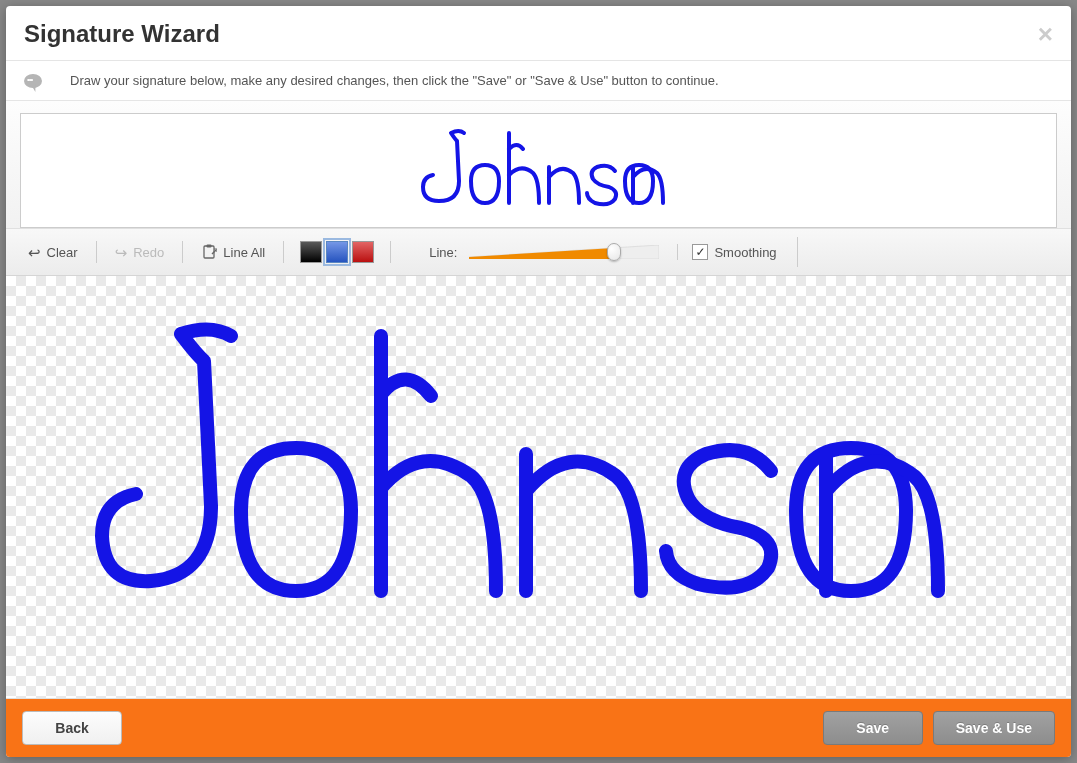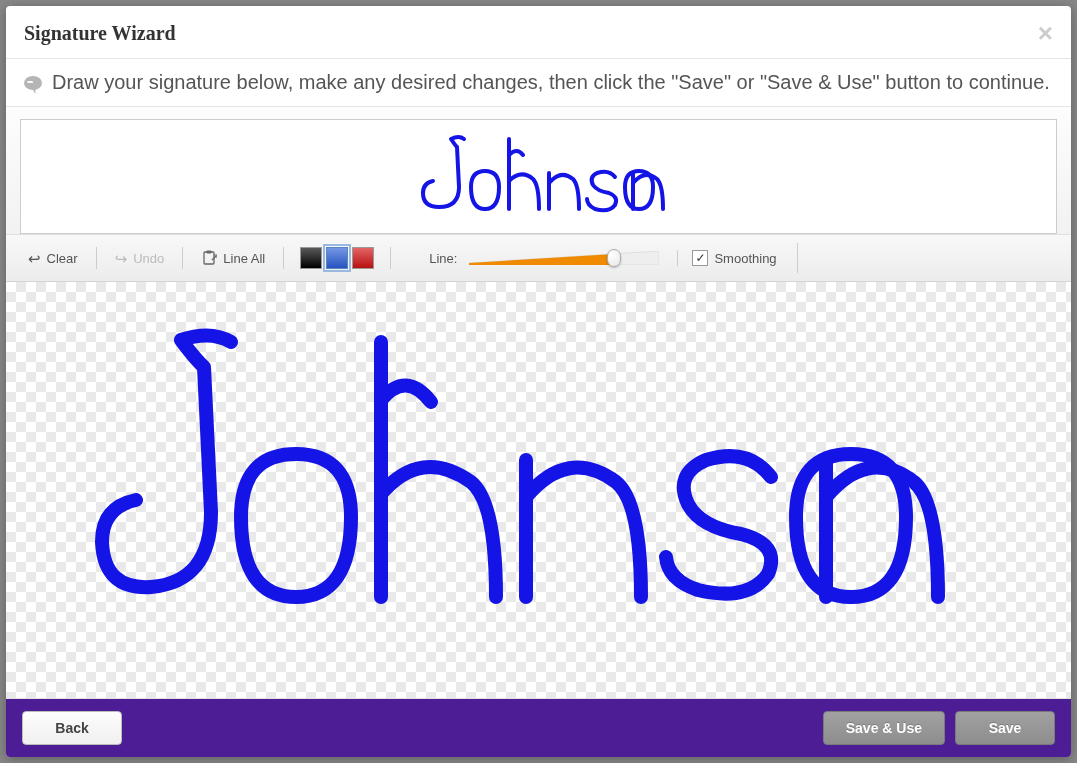--- a/index.html
+++ b/index.html
@@ -25,39 +25,38 @@
       overflow: hidden;
     }
     .modal-header {
       display: flex;
       justify-content: space-between;
       align-items: center;
       padding: 14px 18px 12px 18px;
       border-bottom: 1px solid #e5e5e5;
     }
     .modal-title {
-      font-size: 20px;
+      font-size: 24px;
       font-weight: bold;
       color: #333;
-      font-family: Liberation Serif, serif;
     }
     .close-btn {
       font-size: 26px;
       color: #ccc;
       cursor: pointer;
       line-height: 1;
       font-weight: bold;
     }
     .instruction-bar {
       display: flex;
       align-items: center;
-      gap: 10px;
+      gap: 28px;
       padding: 12px 18px;
       color: #555;
-      font-size: 20px;
+      font-size: 13px;
       border-bottom: 1px solid #e5e5e5;
       background: #fff;
     }
     .chat-icon {
       width: 18px;
       height: 14px;
       background: #b5b5b5;
       border-radius: 9px / 7px;
       position: relative;
       flex-shrink: 0;
@@ -204,21 +203,21 @@
       background-position: 0 0, 0 10px, 10px -10px, -10px 0;
     }
     .canvas-area svg {
       position: absolute;
       top: 0; left: 0;
     }
     .footer {
       display: flex;
       align-items: center;
       padding: 12px 16px;
-      background: #4c1d95;
+      background: #f97316;
       border-top: 1px solid #e0e0e0;
       gap: 10px;
     }
     .btn {
       padding: 8px 22px;
       border-radius: 4px;
       border: 1px solid #bbb;
       background: linear-gradient(#fdfdfd, #f0f0f0);
       font-size: 14px;
       font-weight: bold;
@@ -273,21 +272,21 @@
   </div>
 
   <div class="toolbar">
     <div class="tool-btn">
       <span class="undo-arrow">↩</span>
       <span>Clear</span>
     </div>
     <div class="sep"></div>
     <div class="tool-btn disabled">
       <span class="redo-arrow">↪</span>
-      <span>Undo</span>
+      <span>Redo</span>
     </div>
     <div class="sep"></div>
     <div class="tool-btn">
       <svg class="clear-icon-svg" width="16" height="16" viewBox="0 0 16 16">
         <rect x="3" y="2" width="10" height="12" rx="1" fill="none" stroke="#666" stroke-width="1.3"></rect>
         <rect x="5.5" y="0.5" width="5" height="3" rx="1" fill="#666"></rect>
         <path d="M 11 10 L 15 6" stroke="#666" stroke-width="1.5"></path>
         <path d="M 13 5 L 16 5 L 16 8" fill="none" stroke="#666" stroke-width="1.2"></path>
       </svg>
       <span>Line All</span>
@@ -336,16 +335,16 @@
         <path d="M 765 195 Q 742 165 700 178 Q 668 192 682 222 Q 694 245 735 252 Q 775 262 762 292 Q 742 320 692 308 Q 662 298 660 275"></path>
         <path d="M 790 235 Q 790 172 845 172 Q 900 172 900 235 Q 900 315 845 315 Q 790 315 790 235"></path>
         <path d="M 930 315 L 930 178 M 930 215 Q 972 165 1018 200 Q 1042 220 1042 315" transform="translate(-110,0) scale(1,1)"></path>
       </g>
     </svg>
   </div>
 
   <div class="footer">
     <button class="btn">Back</button>
     <div class="footer-spacer"></div>
+    <button class="btn btn-gray">Save</button>
     <button class="btn btn-gray">Save &amp; Use</button>
-    <button class="btn btn-gray">Save</button>
   </div>
 </div>
 
 </body></html>

